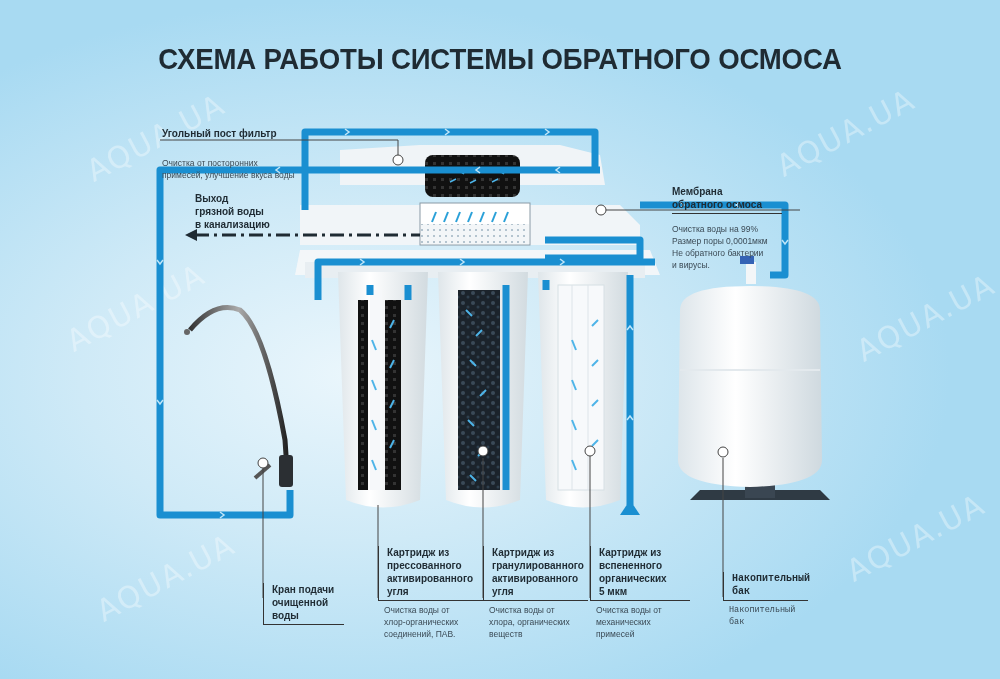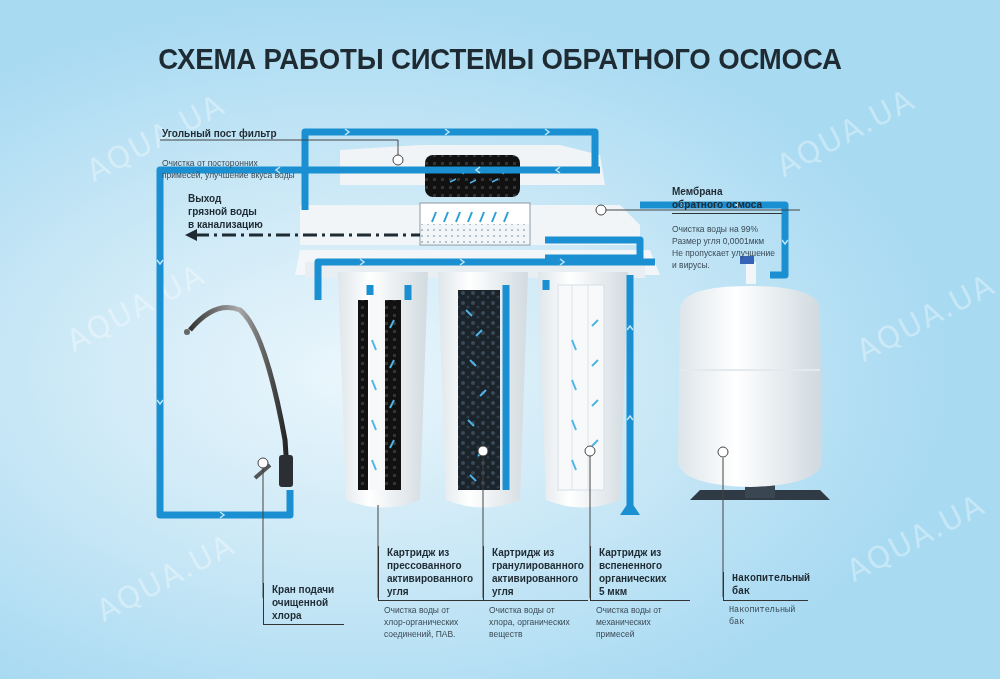--- a/index.html
+++ b/index.html
@@ -227,39 +227,39 @@
     <circle cx="723" cy="452" r="5"></circle>
   </g>
 </svg>
 
 <div class="lbl" style="left:162px;top:127px;width:170px;">
   <div class="h">Угольный пост фильтр</div>
   <div class="d" style="margin-top:17px;">Очистка от посторонних</div>
   <div class="d">примесей, улучшение вкуса воды</div>
 </div>
 
-<div class="lbl" style="left:188px;top:192px;">
+<div class="lbl" style="left:195px;top:192px;">
   <div class="h">Выход</div>
   <div class="h">грязной воды</div>
   <div class="h">в канализацию</div>
 </div>
 
 <div class="lbl" style="left:672px;top:185px;width:110px;">
   <div class="h">Мембрана</div>
   <div class="h sep">обратного осмоса</div>
   <div class="d">Очистка воды на 99%</div>
-  <div class="d">Размер угля 0,0001мкм</div>
-  <div class="d">Не пропускает улучшение</div>
+  <div class="d">Размер поры 0,0001мкм</div>
+  <div class="d">Не обратного бактерии</div>
   <div class="d">и вирусы.</div>
 </div>
 
 <div class="lbl box" style="left:263px;top:555px;width:72px;padding-top:0;margin-top:28px;">
   <div class="h">Кран подачи</div>
   <div class="h">очищенной</div>
-  <div class="h">хлора</div>
+  <div class="h">воды</div>
 </div>
 
 <div class="lbl" style="left:378px;top:546px;width:105px;">
   <div class="box">
     <div class="h">Картридж из</div>
     <div class="h">прессованного</div>
     <div class="h">активированного</div>
     <div class="h">угля</div>
   </div>
   <div style="padding-left:6px;margin-top:3px;">

